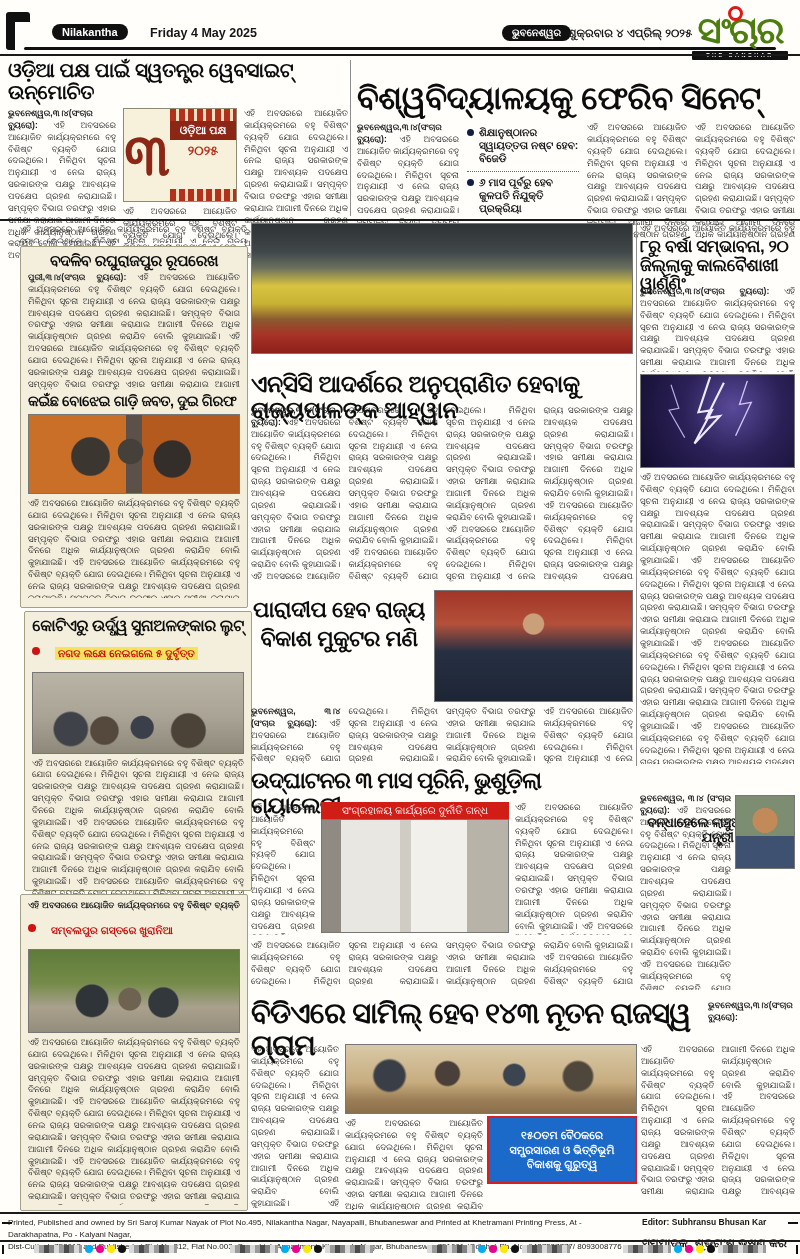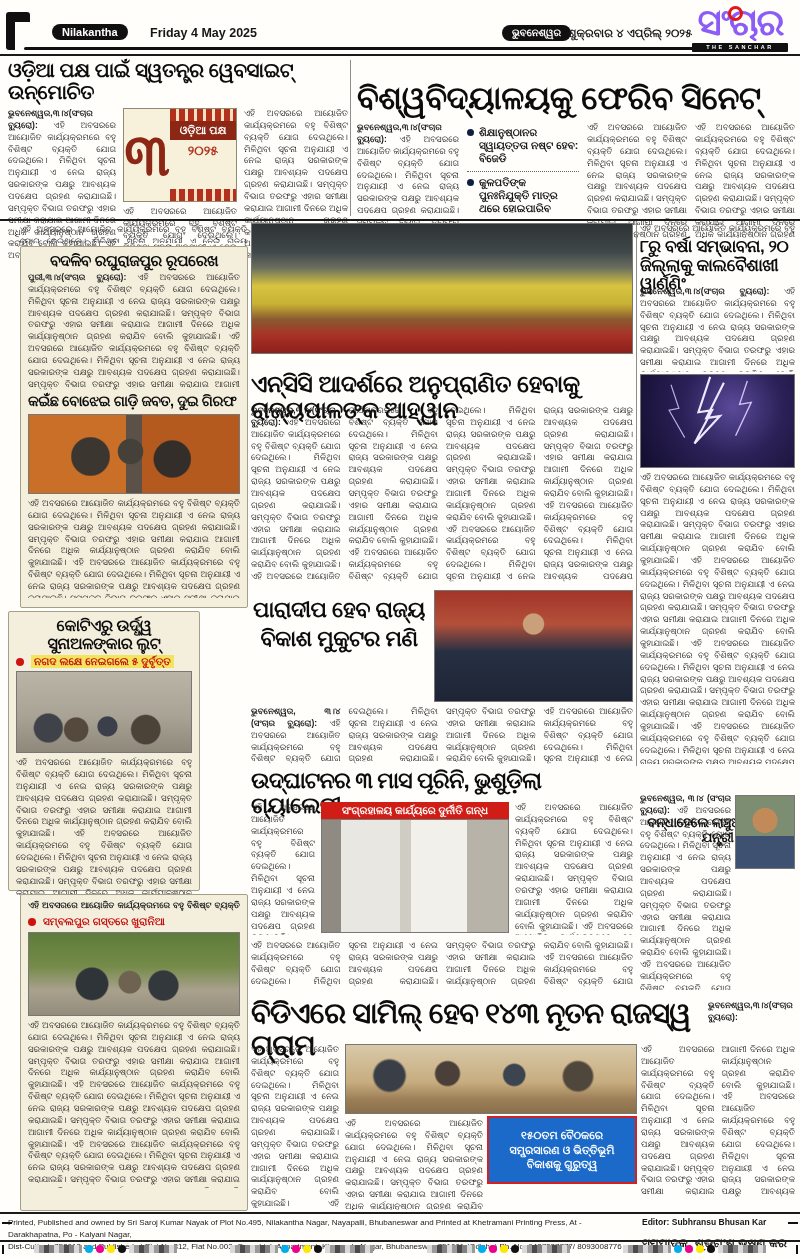--- a/index.html
+++ b/index.html
@@ -6,38 +6,38 @@
   #page{position:relative;width:800px;height:1259px;background:#fffefb;margin:0 auto;
         font-family:"Liberation Sans","DejaVu Sans",sans-serif;color:#161616;overflow:hidden;}
   .abs{position:absolute;}
   
   .corner-mark{left:6px;top:12px;width:24px;height:38px;background:#101010;border-radius:3px;}
   .corner-mark::after{content:"";position:absolute;left:9px;top:10px;width:15px;height:28px;background:#fffefb;}
   .pill{background:#101010;color:#fff;border-radius:9px;padding:2px 10px;font-weight:bold;font-size:11px;white-space:nowrap;}
   .hdr-date{font-weight:bold;font-size:12.5px;white-space:nowrap;}
   .hdr-bar{left:24px;top:47px;width:752px;height:3px;background:#101010;border-radius:2px;}
   .masthead{right:4px;top:4px;width:112px;text-align:center;}
-  .masthead .logo{font-size:37px;font-weight:bold;letter-spacing:-2px;line-height:1.05;color:#8b5cf6;}
+  .masthead .logo{font-size:37px;font-weight:bold;letter-spacing:-2px;line-height:1.05;color:#4d7c0f;margin-top:8px;}
   .logo-dot{position:absolute;left:44px;top:2px;width:9px;height:9px;border:3px solid #e01818;border-radius:50%;}
   .logo-sub{margin:0 auto;width:96px;background:#101010;color:#ffffff;font-size:5.5px;letter-spacing:2.5px;
             font-weight:bold;padding:1px 0 2px;border-radius:1px;}
   .rule{background:#1a1a1a;}
   
   .greek{font-size:8.6px;line-height:1.38;text-align:justify;color:#1d1d1d;overflow:hidden;}
   .lead{font-weight:bold;}
   .hl{font-weight:bold;color:#0c0c0c;line-height:1.1;letter-spacing:-0.5px;}
   .vdiv{border-left:1px solid #8d8d8d;width:0;}
   .flexrow{display:flex;}
   
   .bullet-item{display:flex;align-items:flex-start;gap:5px;padding:4px 0 5px;border-bottom:1.5px dotted #666;}
   .bullet-dot{flex:0 0 auto;width:7px;height:7px;border-radius:50%;background:#101e46;margin-top:3px;}
   .bullet-text{font-size:10.5px;font-weight:bold;line-height:1.25;}
   
   .cream{background:#f4efdd;border:1px solid #a59f85;border-radius:2px;padding:5px 7px;box-sizing:border-box;}
-  .kicker{display:flex;align-items:center;gap:7px;margin:3px 0;}
+  .kicker{display:flex;align-items:flex-start;gap:15px;margin:12px 0;}
   .kicker-dot{width:8px;height:8px;border-radius:50%;background:#cf1212;flex:0 0 auto;}
   .kicker-text{color:#c51010;font-weight:bold;font-size:10.5px;}
   .kicker-text.hl-yellow{background:#f3e45e;padding:0 3px;}
   
   .badge{width:114px;height:94px;border:1px solid #8f8a74;background:#f7f0da;display:flex;box-sizing:border-box;}
   .badge-num{flex:0 0 46px;color:#8c2716;font-size:58px;font-weight:bold;line-height:92px;text-align:center;font-family:"DejaVu Serif",serif;}
   .badge-right{flex:1;display:flex;flex-direction:column;}
   .badge-band{height:12px;background:repeating-linear-gradient(90deg,#b3301c 0 6px,#f3e0c0 6px 9px);}
   .badge-label{background:#8c2716;color:#fff;font-weight:bold;font-size:11px;text-align:center;padding:3px 0;}
   .badge-year{color:#b3301c;font-weight:bold;font-size:13px;text-align:center;flex:1;line-height:22px;}
@@ -73,21 +73,21 @@
       radial-gradient(circle at 15% 45%,#3a3f47 0 6%,transparent 7%),
       radial-gradient(circle at 35% 42%,#4a4039 0 6%,transparent 7%),
       radial-gradient(circle at 58% 44%,#3c4450 0 6%,transparent 7%),
       radial-gradient(circle at 80% 46%,#4f463c 0 6%,transparent 7%),
       linear-gradient(180deg,#d8c9a8 0%,#c7ac7f 55%,#9c7f57 80%,#8a6f4c 100%);}
   .bolt{position:absolute;left:0;top:0;width:100%;height:100%;}
   
   .cap-row{display:flex;align-items:center;gap:6px;}
   .cap-text{font-weight:bold;font-size:10px;white-space:nowrap;}
   .cap-bar{flex:1;height:9px;background:linear-gradient(90deg,#e35508,#f8b27a,#fffefb);}
-  .red-cap{background:#d01d16;color:#fff;font-weight:bold;font-size:10.5px;text-align:center;padding:2px 0;}
+  .red-cap{background:#d01d16;color:#fff;font-weight:normal;font-size:10.5px;text-align:center;padding:2px 0;}
   .blue-box{border:2.5px solid #d81f1f;background:#1b6ac9;color:#fff;font-weight:bold;font-size:11px;
             text-align:center;display:flex;align-items:center;justify-content:center;padding:4px 6px;box-sizing:border-box;line-height:1.35;}
   
   .imprint{font-size:8px;line-height:1.5;color:#222;}
   .editor-en{font-size:8.5px;font-weight:bold;}
   .editor-od{font-size:12px;font-weight:bold;margin-top:9px;}
   .regrow{display:flex;justify-content:space-between;align-items:center;}
   .reggroup{display:flex;align-items:center;gap:3px;}
   .regbar{width:48px;height:8px;background:repeating-linear-gradient(90deg,#d9d9d9 0 5px,#9a9a9a 5px 10px,#4a4a4a 10px 15px,#808080 15px 20px);}
   .regdot{width:8px;height:8px;border-radius:50%;}
@@ -146,24 +146,20 @@
         <b class="lead">ଭୁବନେଶ୍ୱର,୩।୪(ସଂଚାର ବ୍ୟୁରୋ):</b>
         <span>ଏହି ଅବସରରେ ଆୟୋଜିତ କାର୍ଯ୍ୟକ୍ରମରେ ବହୁ ବିଶିଷ୍ଟ ବ୍ୟକ୍ତି ଯୋଗ ଦେଇଥିଲେ। ମିଳିଥିବା ସୂଚନା ଅନୁଯାୟୀ ଏ ନେଇ ରାଜ୍ୟ ସରକାରଙ୍କ ପକ୍ଷରୁ ଆବଶ୍ୟକ ପଦକ୍ଷେପ ଗ୍ରହଣ କରାଯାଇଛି। ସମ୍ପୃକ୍ତ ବିଭାଗ ତରଫରୁ ଏହାର ସମୀକ୍ଷା କରାଯାଇ ଆଗାମୀ ଦିନରେ ଅଧିକ କାର୍ଯ୍ୟାନୁଷ୍ଠାନ ଗ୍ରହଣ କରାଯିବ ବୋଲି କୁହାଯାଇଛି। ଏହି ଅବସରରେ ଆୟୋଜିତ କାର୍ଯ୍ୟକ୍ରମରେ ବହୁ ବିଶିଷ୍ଟ ବ୍ୟକ୍ତି ଯୋଗ ଦେଇଥିଲେ। ମିଳିଥିବା ସୂଚନା ଅନୁଯାୟୀ ଏ ନେଇ ରାଜ୍ୟ ସରକାରଙ୍କ ପକ୍ଷରୁ ଆବଶ୍ୟକ ପଦକ୍ଷେପ ଗ୍ରହଣ କରାଯାଇଛି। ସମ୍ପୃକ୍ତ ବିଭାଗ ତରଫରୁ ଏହାର ସମୀକ୍ଷା କରାଯାଇ ଆଗାମୀ ଦିନରେ ଅଧିକ କାର୍ଯ୍ୟାନୁଷ୍ଠାନ ଗ୍ରହଣ କରାଯିବ ବୋଲି କୁହାଯାଇଛି। ଏହି ଅବସରରେ ଆୟୋଜିତ କାର୍ଯ୍ୟକ୍ରମରେ ବହୁ ବିଶିଷ୍ଟ ବ୍ୟକ୍ତି ଯୋଗ ଦେଇଥିଲେ। ମିଳିଥିବା ସୂଚନା ଅନୁଯାୟୀ ଏ ନେଇ ରାଜ୍ୟ ସରକାରଙ୍କ ପକ୍ଷରୁ ଆବଶ୍ୟକ ପଦକ୍ଷେପ ଗ୍ରହଣ କରାଯାଇଛି। ସମ୍ପୃକ୍ତ ବିଭାଗ ତରଫରୁ ଏହାର ସମୀକ୍ଷା କରାଯାଇ ଆଗାମୀ ଦିନରେ ଅଧିକ କାର୍ଯ୍ୟାନୁଷ୍ଠାନ ଗ୍ରହଣ କରାଯିବ ବୋଲି କୁହାଯାଇଛି। </span>
       </div>
       <div style="width:112px;">
         <div class="bullet-item">
           <div class="bullet-dot"></div>
           <div class="bullet-text">ଶିକ୍ଷାନୁଷ୍ଠାନର ସ୍ୱାୟତ୍ତତା ନଷ୍ଟ ହେବ: ବିଜେଡି</div>
         </div>
         <div class="bullet-item">
           <div class="bullet-dot"></div>
-          <div class="bullet-text">କୁଳପତିଙ୍କ ପୁନଃନିଯୁକ୍ତି ମାତ୍ର ଥରେ ହୋଇପାରିବ</div>
-        </div>
-        <div class="bullet-item">
-          <div class="bullet-dot"></div>
           <div class="bullet-text">୬ ମାସ ପୂର୍ବରୁ ହେବ କୁଳପତି ନିଯୁକ୍ତି ପ୍ରକ୍ରିୟା</div>
         </div>
       </div>
       <div class="greek" style="width:100px;height:116px;">ଏହି ଅବସରରେ ଆୟୋଜିତ କାର୍ଯ୍ୟକ୍ରମରେ ବହୁ ବିଶିଷ୍ଟ ବ୍ୟକ୍ତି ଯୋଗ ଦେଇଥିଲେ। ମିଳିଥିବା ସୂଚନା ଅନୁଯାୟୀ ଏ ନେଇ ରାଜ୍ୟ ସରକାରଙ୍କ ପକ୍ଷରୁ ଆବଶ୍ୟକ ପଦକ୍ଷେପ ଗ୍ରହଣ କରାଯାଇଛି। ସମ୍ପୃକ୍ତ ବିଭାଗ ତରଫରୁ ଏହାର ସମୀକ୍ଷା କରାଯାଇ ଆଗାମୀ ଦିନରେ ଅଧିକ କାର୍ଯ୍ୟାନୁଷ୍ଠାନ ଗ୍ରହଣ କରାଯିବ ବୋଲି କୁହାଯାଇଛି। ଏହି ଅବସରରେ ଆୟୋଜିତ କାର୍ଯ୍ୟକ୍ରମରେ ବହୁ ବିଶିଷ୍ଟ ବ୍ୟକ୍ତି ଯୋଗ ଦେଇଥିଲେ। ମିଳିଥିବା ସୂଚନା ଅନୁଯାୟୀ ଏ ନେଇ ରାଜ୍ୟ ସରକାରଙ୍କ ପକ୍ଷରୁ ଆବଶ୍ୟକ ପଦକ୍ଷେପ ଗ୍ରହଣ କରାଯାଇଛି। ସମ୍ପୃକ୍ତ ବିଭାଗ ତରଫରୁ ଏହାର ସମୀକ୍ଷା କରାଯାଇ ଆଗାମୀ ଦିନରେ ଅଧିକ କାର୍ଯ୍ୟାନୁଷ୍ଠାନ ଗ୍ରହଣ କରାଯିବ ବୋଲି କୁହାଯାଇଛି। ଏହି ଅବସରରେ ଆୟୋଜିତ କାର୍ଯ୍ୟକ୍ରମରେ ବହୁ ବିଶିଷ୍ଟ ବ୍ୟକ୍ତି ଯୋଗ ଦେଇଥିଲେ। ମିଳିଥିବା ସୂଚନା ଅନୁଯାୟୀ ଏ ନେଇ ରାଜ୍ୟ ସରକାରଙ୍କ ପକ୍ଷରୁ ଆବଶ୍ୟକ ପଦକ୍ଷେପ ଗ୍ରହଣ କରାଯାଇଛି। ସମ୍ପୃକ୍ତ ବିଭାଗ ତରଫରୁ ଏହାର ସମୀକ୍ଷା କରାଯାଇ ଆଗାମୀ ଦିନରେ ଅଧିକ କାର୍ଯ୍ୟାନୁଷ୍ଠାନ ଗ୍ରହଣ କରାଯିବ ବୋଲି କୁହାଯାଇଛି। </div>
       <div class="greek" style="width:100px;height:116px;">ଏହି ଅବସରରେ ଆୟୋଜିତ କାର୍ଯ୍ୟକ୍ରମରେ ବହୁ ବିଶିଷ୍ଟ ବ୍ୟକ୍ତି ଯୋଗ ଦେଇଥିଲେ। ମିଳିଥିବା ସୂଚନା ଅନୁଯାୟୀ ଏ ନେଇ ରାଜ୍ୟ ସରକାରଙ୍କ ପକ୍ଷରୁ ଆବଶ୍ୟକ ପଦକ୍ଷେପ ଗ୍ରହଣ କରାଯାଇଛି। ସମ୍ପୃକ୍ତ ବିଭାଗ ତରଫରୁ ଏହାର ସମୀକ୍ଷା କରାଯାଇ ଆଗାମୀ ଦିନରେ ଅଧିକ କାର୍ଯ୍ୟାନୁଷ୍ଠାନ ଗ୍ରହଣ କରାଯିବ ବୋଲି କୁହାଯାଇଛି। ଏହି ଅବସରରେ ଆୟୋଜିତ କାର୍ଯ୍ୟକ୍ରମରେ ବହୁ ବିଶିଷ୍ଟ ବ୍ୟକ୍ତି ଯୋଗ ଦେଇଥିଲେ। ମିଳିଥିବା ସୂଚନା ଅନୁଯାୟୀ ଏ ନେଇ ରାଜ୍ୟ ସରକାରଙ୍କ ପକ୍ଷରୁ ଆବଶ୍ୟକ ପଦକ୍ଷେପ ଗ୍ରହଣ କରାଯାଇଛି। ସମ୍ପୃକ୍ତ ବିଭାଗ ତରଫରୁ ଏହାର ସମୀକ୍ଷା କରାଯାଇ ଆଗାମୀ ଦିନରେ ଅଧିକ କାର୍ଯ୍ୟାନୁଷ୍ଠାନ ଗ୍ରହଣ କରାଯିବ ବୋଲି କୁହାଯାଇଛି। ଏହି ଅବସରରେ ଆୟୋଜିତ କାର୍ଯ୍ୟକ୍ରମରେ ବହୁ ବିଶିଷ୍ଟ ବ୍ୟକ୍ତି ଯୋଗ ଦେଇଥିଲେ। ମିଳିଥିବା ସୂଚନା ଅନୁଯାୟୀ ଏ ନେଇ ରାଜ୍ୟ ସରକାରଙ୍କ ପକ୍ଷରୁ ଆବଶ୍ୟକ ପଦକ୍ଷେପ ଗ୍ରହଣ କରାଯାଇଛି। ସମ୍ପୃକ୍ତ ବିଭାଗ ତରଫରୁ ଏହାର ସମୀକ୍ଷା କରାଯାଇ ଆଗାମୀ ଦିନରେ ଅଧିକ କାର୍ଯ୍ୟାନୁଷ୍ଠାନ ଗ୍ରହଣ କରାଯିବ ବୋଲି କୁହାଯାଇଛି। </div>
     </div>
   </div>
   <div class="abs rule" style="left:0;top:219px;width:800px;height:1.5px;"></div>
 
   <div class="abs greek" style="left:20px;top:224px;width:227px;height:19px;">ଏହି ଅବସରରେ ଆୟୋଜିତ କାର୍ଯ୍ୟକ୍ରମରେ ବହୁ ବିଶିଷ୍ଟ ବ୍ୟକ୍ତି ଯୋଗ ଦେଇଥିଲେ। ମିଳିଥିବା ସୂଚନା ଅନୁଯାୟୀ ଏ ନେଇ ରାଜ୍ୟ ସରକାରଙ୍କ ପକ୍ଷରୁ ଆବଶ୍ୟକ ପଦକ୍ଷେପ ଗ୍ରହଣ କରାଯାଇଛି। ସମ୍ପୃକ୍ତ ବିଭାଗ ତରଫରୁ ଏହାର ସମୀକ୍ଷା କରାଯାଇ ଆଗାମୀ ଦିନରେ ଅଧିକ କାର୍ଯ୍ୟାନୁଷ୍ଠାନ ଗ୍ରହଣ କରାଯିବ ବୋଲି କୁହାଯାଇଛି। </div>
@@ -172,21 +168,21 @@
     <div class="hl" style="font-size:15.5px;text-align:center;">ବଦଳିବ ରଘୁରାଜପୁର ରୂପରେଖ</div>
     <div class="greek" style="height:118px;margin-top:3px;">
       <b class="lead">ପୁରୀ,୩।୪(ସଂଚାର ବ୍ୟୁରୋ):</b>
       <span>ଏହି ଅବସରରେ ଆୟୋଜିତ କାର୍ଯ୍ୟକ୍ରମରେ ବହୁ ବିଶିଷ୍ଟ ବ୍ୟକ୍ତି ଯୋଗ ଦେଇଥିଲେ। ମିଳିଥିବା ସୂଚନା ଅନୁଯାୟୀ ଏ ନେଇ ରାଜ୍ୟ ସରକାରଙ୍କ ପକ୍ଷରୁ ଆବଶ୍ୟକ ପଦକ୍ଷେପ ଗ୍ରହଣ କରାଯାଇଛି। ସମ୍ପୃକ୍ତ ବିଭାଗ ତରଫରୁ ଏହାର ସମୀକ୍ଷା କରାଯାଇ ଆଗାମୀ ଦିନରେ ଅଧିକ କାର୍ଯ୍ୟାନୁଷ୍ଠାନ ଗ୍ରହଣ କରାଯିବ ବୋଲି କୁହାଯାଇଛି। ଏହି ଅବସରରେ ଆୟୋଜିତ କାର୍ଯ୍ୟକ୍ରମରେ ବହୁ ବିଶିଷ୍ଟ ବ୍ୟକ୍ତି ଯୋଗ ଦେଇଥିଲେ। ମିଳିଥିବା ସୂଚନା ଅନୁଯାୟୀ ଏ ନେଇ ରାଜ୍ୟ ସରକାରଙ୍କ ପକ୍ଷରୁ ଆବଶ୍ୟକ ପଦକ୍ଷେପ ଗ୍ରହଣ କରାଯାଇଛି। ସମ୍ପୃକ୍ତ ବିଭାଗ ତରଫରୁ ଏହାର ସମୀକ୍ଷା କରାଯାଇ ଆଗାମୀ ଦିନରେ ଅଧିକ କାର୍ଯ୍ୟାନୁଷ୍ଠାନ ଗ୍ରହଣ କରାଯିବ ବୋଲି କୁହାଯାଇଛି। ଏହି ଅବସରରେ ଆୟୋଜିତ କାର୍ଯ୍ୟକ୍ରମରେ ବହୁ ବିଶିଷ୍ଟ ବ୍ୟକ୍ତି ଯୋଗ ଦେଇଥିଲେ। ମିଳିଥିବା ସୂଚନା ଅନୁଯାୟୀ ଏ ନେଇ ରାଜ୍ୟ ସରକାରଙ୍କ ପକ୍ଷରୁ ଆବଶ୍ୟକ ପଦକ୍ଷେପ ଗ୍ରହଣ କରାଯାଇଛି। ସମ୍ପୃକ୍ତ ବିଭାଗ ତରଫରୁ ଏହାର ସମୀକ୍ଷା କରାଯାଇ ଆଗାମୀ ଦିନରେ ଅଧିକ କାର୍ଯ୍ୟାନୁଷ୍ଠାନ ଗ୍ରହଣ କରାଯିବ ବୋଲି କୁହାଯାଇଛି। </span>
     </div>
     <div class="hl" style="font-size:14.5px;margin-top:4px;">କଇଁଛ ବୋଝେଇ ଗାଡ଼ି ଜବତ, ଦୁଇ ଗିରଫ</div>
     <div class="photo ph-turtle" style="position:relative;height:80px;margin-top:4px;"></div>
     <div class="greek" style="height:100px;margin-top:4px;">ଏହି ଅବସରରେ ଆୟୋଜିତ କାର୍ଯ୍ୟକ୍ରମରେ ବହୁ ବିଶିଷ୍ଟ ବ୍ୟକ୍ତି ଯୋଗ ଦେଇଥିଲେ। ମିଳିଥିବା ସୂଚନା ଅନୁଯାୟୀ ଏ ନେଇ ରାଜ୍ୟ ସରକାରଙ୍କ ପକ୍ଷରୁ ଆବଶ୍ୟକ ପଦକ୍ଷେପ ଗ୍ରହଣ କରାଯାଇଛି। ସମ୍ପୃକ୍ତ ବିଭାଗ ତରଫରୁ ଏହାର ସମୀକ୍ଷା କରାଯାଇ ଆଗାମୀ ଦିନରେ ଅଧିକ କାର୍ଯ୍ୟାନୁଷ୍ଠାନ ଗ୍ରହଣ କରାଯିବ ବୋଲି କୁହାଯାଇଛି। ଏହି ଅବସରରେ ଆୟୋଜିତ କାର୍ଯ୍ୟକ୍ରମରେ ବହୁ ବିଶିଷ୍ଟ ବ୍ୟକ୍ତି ଯୋଗ ଦେଇଥିଲେ। ମିଳିଥିବା ସୂଚନା ଅନୁଯାୟୀ ଏ ନେଇ ରାଜ୍ୟ ସରକାରଙ୍କ ପକ୍ଷରୁ ଆବଶ୍ୟକ ପଦକ୍ଷେପ ଗ୍ରହଣ କରାଯାଇଛି। ସମ୍ପୃକ୍ତ ବିଭାଗ ତରଫରୁ ଏହାର ସମୀକ୍ଷା କରାଯାଇ ଆଗାମୀ ଦିନରେ ଅଧିକ କାର୍ଯ୍ୟାନୁଷ୍ଠାନ ଗ୍ରହଣ କରାଯିବ ବୋଲି କୁହାଯାଇଛି। ଏହି ଅବସରରେ ଆୟୋଜିତ କାର୍ଯ୍ୟକ୍ରମରେ ବହୁ ବିଶିଷ୍ଟ ବ୍ୟକ୍ତି ଯୋଗ ଦେଇଥିଲେ। ମିଳିଥିବା ସୂଚନା ଅନୁଯାୟୀ ଏ ନେଇ ରାଜ୍ୟ ସରକାରଙ୍କ ପକ୍ଷରୁ ଆବଶ୍ୟକ ପଦକ୍ଷେପ ଗ୍ରହଣ କରାଯାଇଛି। ସମ୍ପୃକ୍ତ ବିଭାଗ ତରଫରୁ ଏହାର ସମୀକ୍ଷା କରାଯାଇ ଆଗାମୀ ଦିନରେ ଅଧିକ କାର୍ଯ୍ୟାନୁଷ୍ଠାନ ଗ୍ରହଣ କରାଯିବ ବୋଲି କୁହାଯାଇଛି। </div>
   </div>
 
-  <div class="abs cream" style="left:8px;top:611px;width:192px;height:280px;">
+  <div class="abs cream" style="left:24px;top:611px;width:228px;height:280px;">
     <div class="hl" style="font-size:16px;text-align:center;">କୋଟିଏରୁ ଉର୍ଦ୍ଧ୍ୱ ସୁନାଅଳଙ୍କାର ଲୁଟ୍</div>
     <div class="kicker">
       <div class="kicker-dot"></div>
       <div class="kicker-text hl-yellow">ନଗଦ ଲକ୍ଷେ ନେଇଗଲେ ୫ ଦୁର୍ବୃତ୍ତ</div>
     </div>
     <div class="photo ph-crowd" style="height:82px;"></div>
     <div class="greek" style="height:138px;margin-top:4px;">ଏହି ଅବସରରେ ଆୟୋଜିତ କାର୍ଯ୍ୟକ୍ରମରେ ବହୁ ବିଶିଷ୍ଟ ବ୍ୟକ୍ତି ଯୋଗ ଦେଇଥିଲେ। ମିଳିଥିବା ସୂଚନା ଅନୁଯାୟୀ ଏ ନେଇ ରାଜ୍ୟ ସରକାରଙ୍କ ପକ୍ଷରୁ ଆବଶ୍ୟକ ପଦକ୍ଷେପ ଗ୍ରହଣ କରାଯାଇଛି। ସମ୍ପୃକ୍ତ ବିଭାଗ ତରଫରୁ ଏହାର ସମୀକ୍ଷା କରାଯାଇ ଆଗାମୀ ଦିନରେ ଅଧିକ କାର୍ଯ୍ୟାନୁଷ୍ଠାନ ଗ୍ରହଣ କରାଯିବ ବୋଲି କୁହାଯାଇଛି। ଏହି ଅବସରରେ ଆୟୋଜିତ କାର୍ଯ୍ୟକ୍ରମରେ ବହୁ ବିଶିଷ୍ଟ ବ୍ୟକ୍ତି ଯୋଗ ଦେଇଥିଲେ। ମିଳିଥିବା ସୂଚନା ଅନୁଯାୟୀ ଏ ନେଇ ରାଜ୍ୟ ସରକାରଙ୍କ ପକ୍ଷରୁ ଆବଶ୍ୟକ ପଦକ୍ଷେପ ଗ୍ରହଣ କରାଯାଇଛି। ସମ୍ପୃକ୍ତ ବିଭାଗ ତରଫରୁ ଏହାର ସମୀକ୍ଷା କରାଯାଇ ଆଗାମୀ ଦିନରେ ଅଧିକ କାର୍ଯ୍ୟାନୁଷ୍ଠାନ ଗ୍ରହଣ କରାଯିବ ବୋଲି କୁହାଯାଇଛି। ଏହି ଅବସରରେ ଆୟୋଜିତ କାର୍ଯ୍ୟକ୍ରମରେ ବହୁ ବିଶିଷ୍ଟ ବ୍ୟକ୍ତି ଯୋଗ ଦେଇଥିଲେ। ମିଳିଥିବା ସୂଚନା ଅନୁଯାୟୀ ଏ ନେଇ ରାଜ୍ୟ ସରକାରଙ୍କ ପକ୍ଷରୁ ଆବଶ୍ୟକ ପଦକ୍ଷେପ ଗ୍ରହଣ କରାଯାଇଛି। ସମ୍ପୃକ୍ତ ବିଭାଗ ତରଫରୁ ଏହାର ସମୀକ୍ଷା କରାଯାଇ ଆଗାମୀ ଦିନରେ ଅଧିକ କାର୍ଯ୍ୟାନୁଷ୍ଠାନ ଗ୍ରହଣ କରାଯିବ ବୋଲି କୁହାଯାଇଛି। ଏହି ଅବସରରେ ଆୟୋଜିତ କାର୍ଯ୍ୟକ୍ରମରେ ବହୁ ବିଶିଷ୍ଟ ବ୍ୟକ୍ତି ଯୋଗ ଦେଇଥିଲେ। ମିଳିଥିବା ସୂଚନା ଅନୁଯାୟୀ ଏ ନେଇ ରାଜ୍ୟ ସରକାରଙ୍କ ପକ୍ଷରୁ ଆବଶ୍ୟକ ପଦକ୍ଷେପ ଗ୍ରହଣ କରାଯାଇଛି। ସମ୍ପୃକ୍ତ ବିଭାଗ ତରଫରୁ ଏହାର ସମୀକ୍ଷା କରାଯାଇ ଆଗାମୀ ଦିନରେ ଅଧିକ କାର୍ଯ୍ୟାନୁଷ୍ଠାନ ଗ୍ରହଣ କରାଯିବ ବୋଲି କୁହାଯାଇଛି। </div>
   </div>
 
   <div class="abs cream" style="left:20px;top:894px;width:228px;height:317px;">

